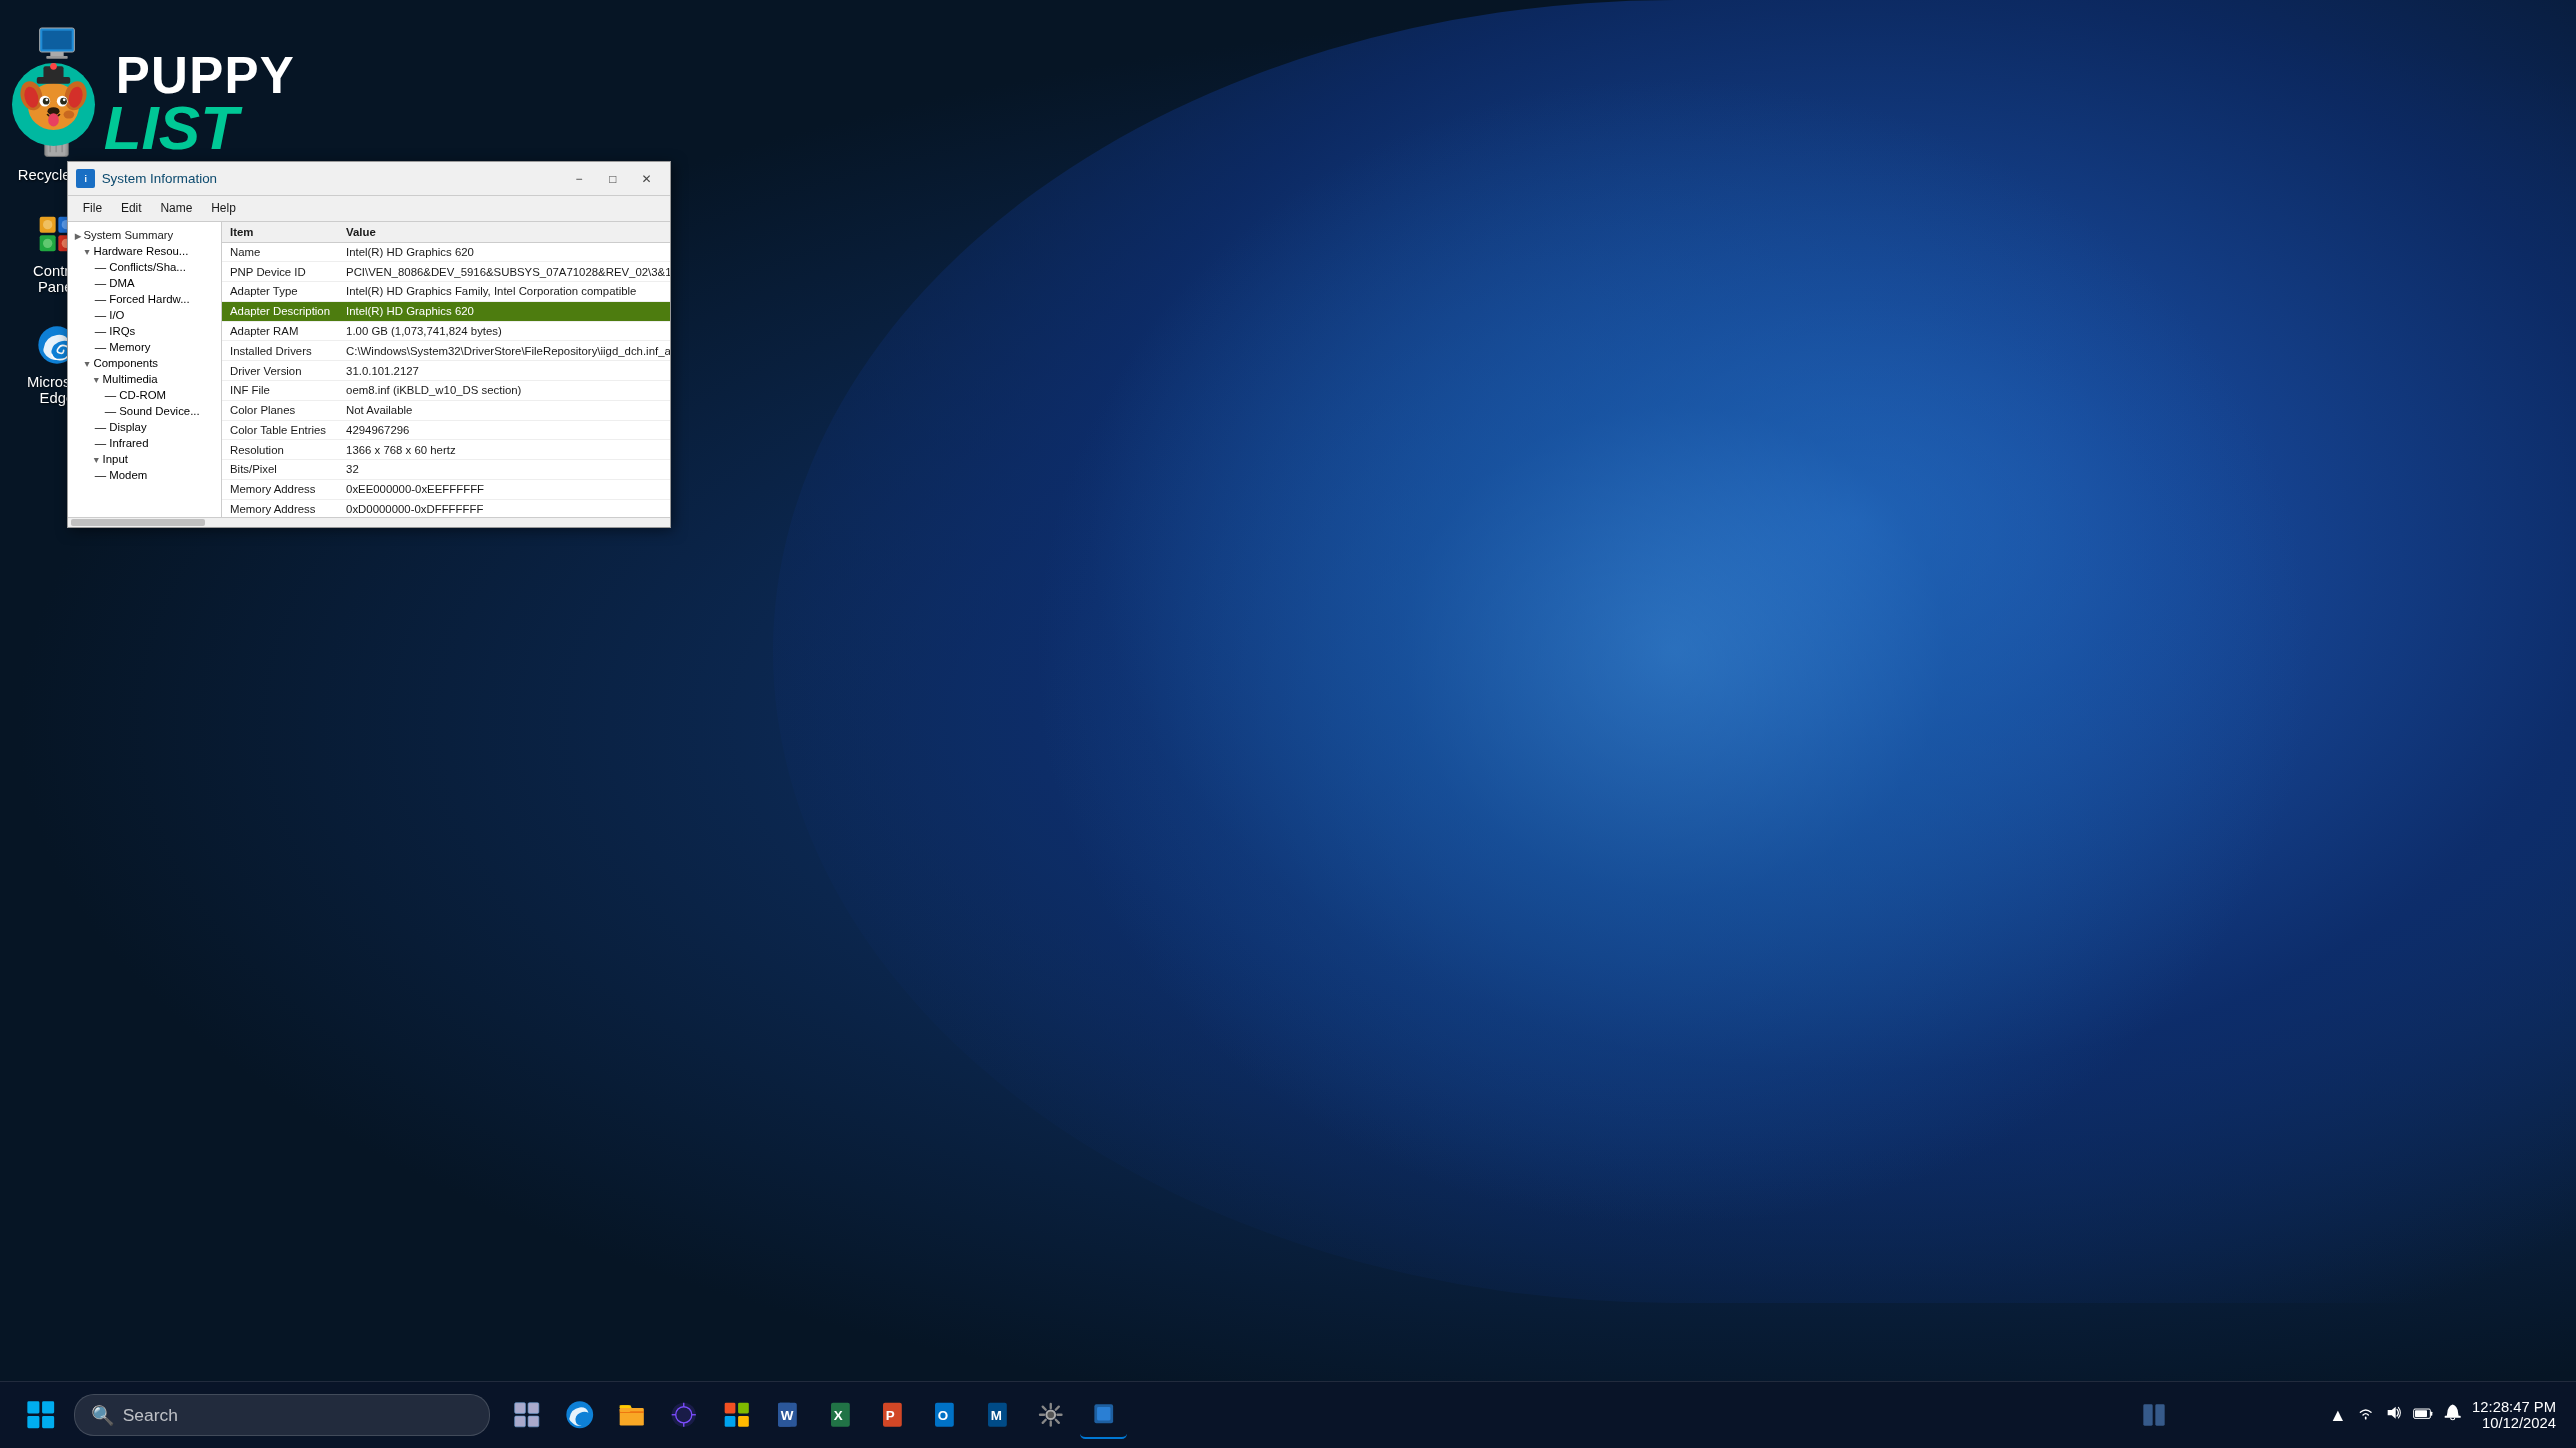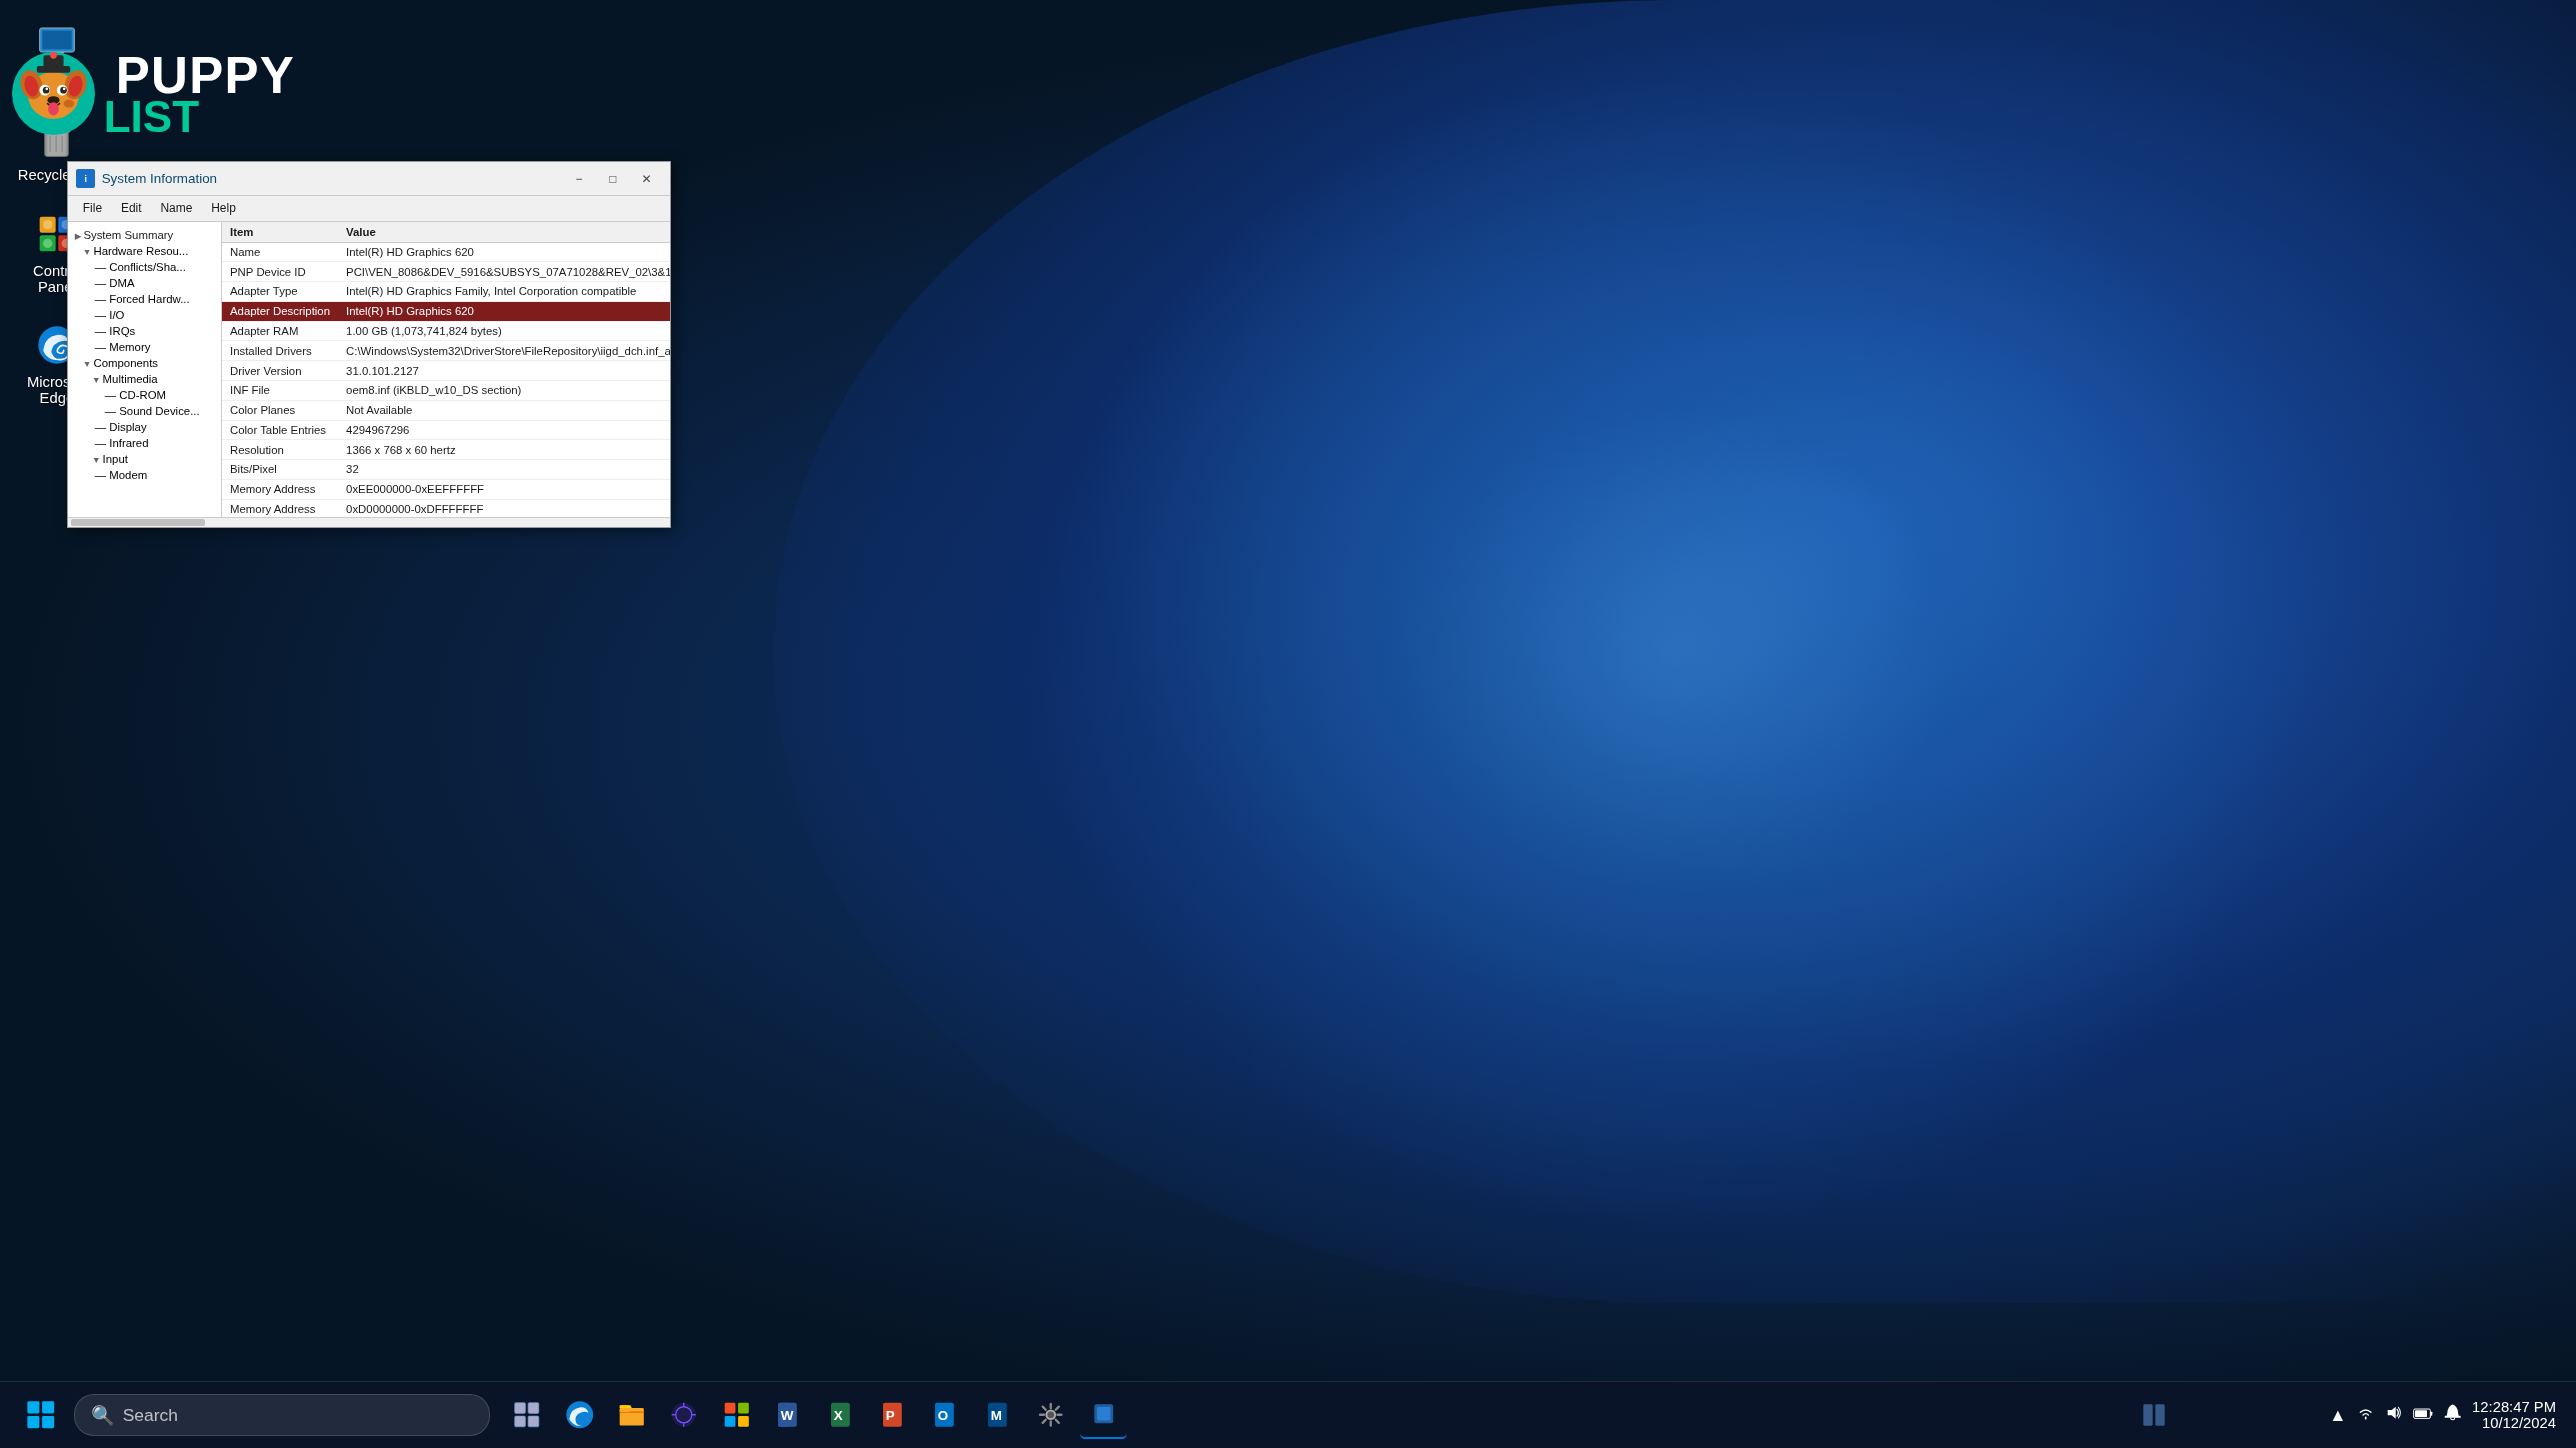--- a/index.html
+++ b/index.html
@@ -285,21 +285,21 @@
       padding: 4px 8px;
       font-weight: 600;
       color: #1a1a1a;
     }
     table td {
       padding: 3.4px 8px;
       border-bottom: 0.7px solid #eee;
       color: #1a1a1a;
     }
     table tr.selected td {
-      background: #7f1d1d;
+      background: #4d7c0f;
       color: white;
     }
     .col-item { width: 134px; }
     .col-value { width: calc(100% - 134px); }
 
     
     .detail-panel::-webkit-scrollbar { width: 9.4px; }
     .detail-panel::-webkit-scrollbar-track { background: #f0f0f0; }
     .detail-panel::-webkit-scrollbar-thumb { background: #c0c0c0; border: 1.3px solid #f0f0f0; }
 
@@ -471,21 +471,21 @@
         <rect x="40" y="24" width="50" height="10" rx="3" fill="#2a2a2a"></rect>
         <rect x="50" y="8" width="30" height="18" rx="3" fill="#2a2a2a"></rect>
         <circle cx="65" cy="8" r="5" fill="#ff4444"></circle>
       </svg>
     </div>
     <div style="display:flex; flex-direction:column; justify-content:center;">
       <div style="display:flex; align-items:baseline;margin-left:12px;">
         <span style="font-size:51px; font-weight:900; color:white; letter-spacing:1.3px;">PUPP</span>
         <span style="font-size:51px; font-weight:900; color:white;">Y</span>
       </div>
-      <span style="font-size:44px; font-weight:900; color:#00c896; margin-top:-13.4px;">LIST</span>
+      <span style="font-size:62px; font-weight:900; color:#00c896; margin-top:-13.4px;font-style:italic;">LIST</span>
     </div>
   </div>
 
   <div class="window">
 
     <div class="window-titlebar">
       <div class="title-icon">
         <svg width="13.4" height="13.4" viewBox="0 0 20 20" fill="none" style="font-size:16px">
           <circle cx="10" cy="10" r="9" fill="#1a6fc4"></circle>
           <text x="10" y="15" text-anchor="middle" fill="white" font-size="13" font-weight="bold">i</text>

